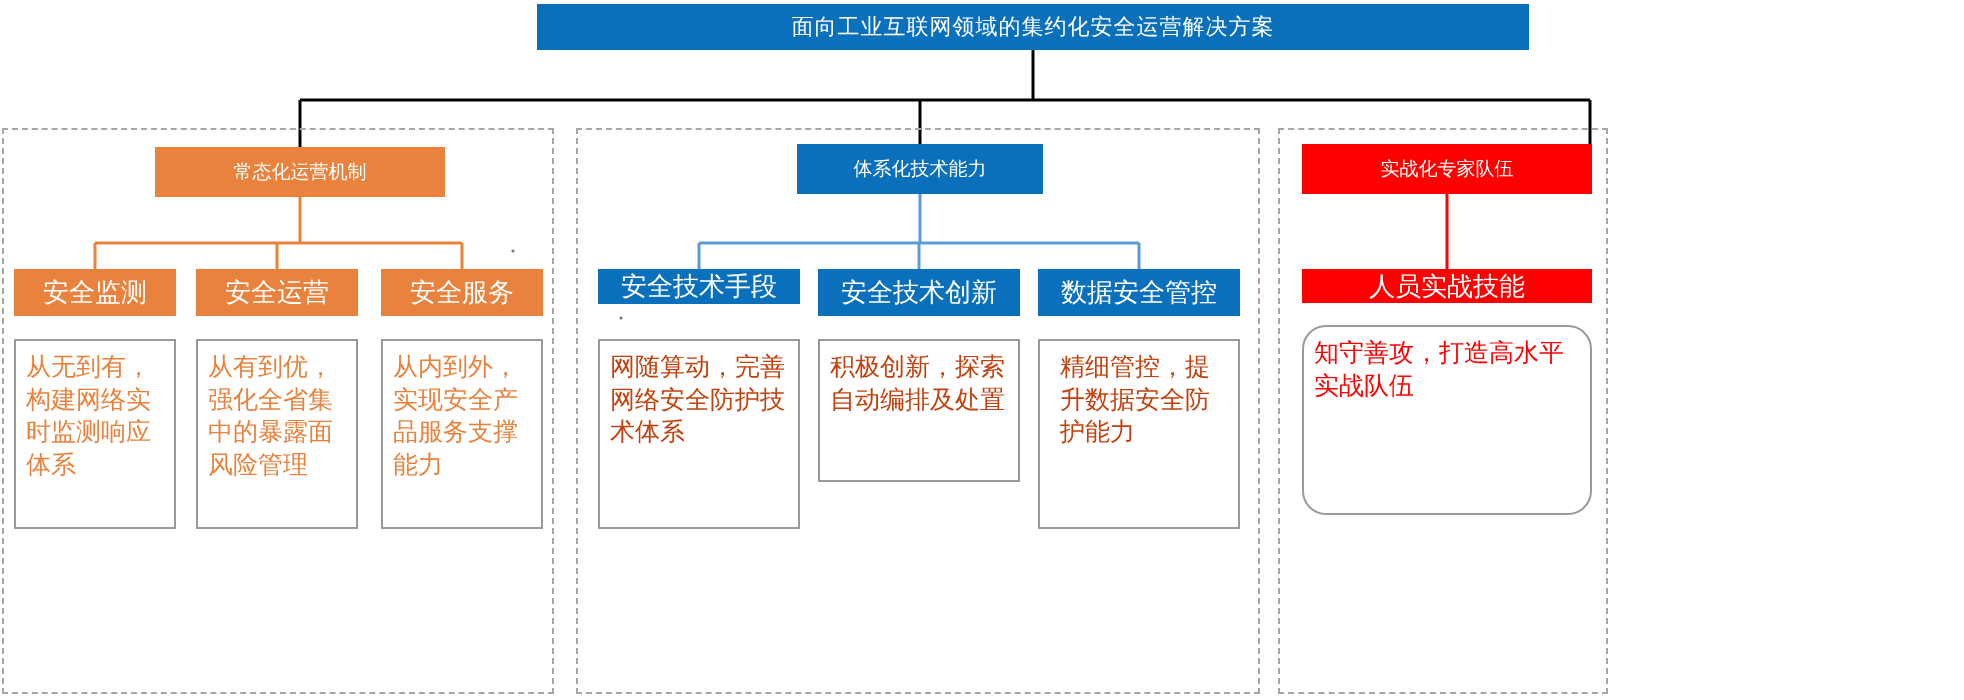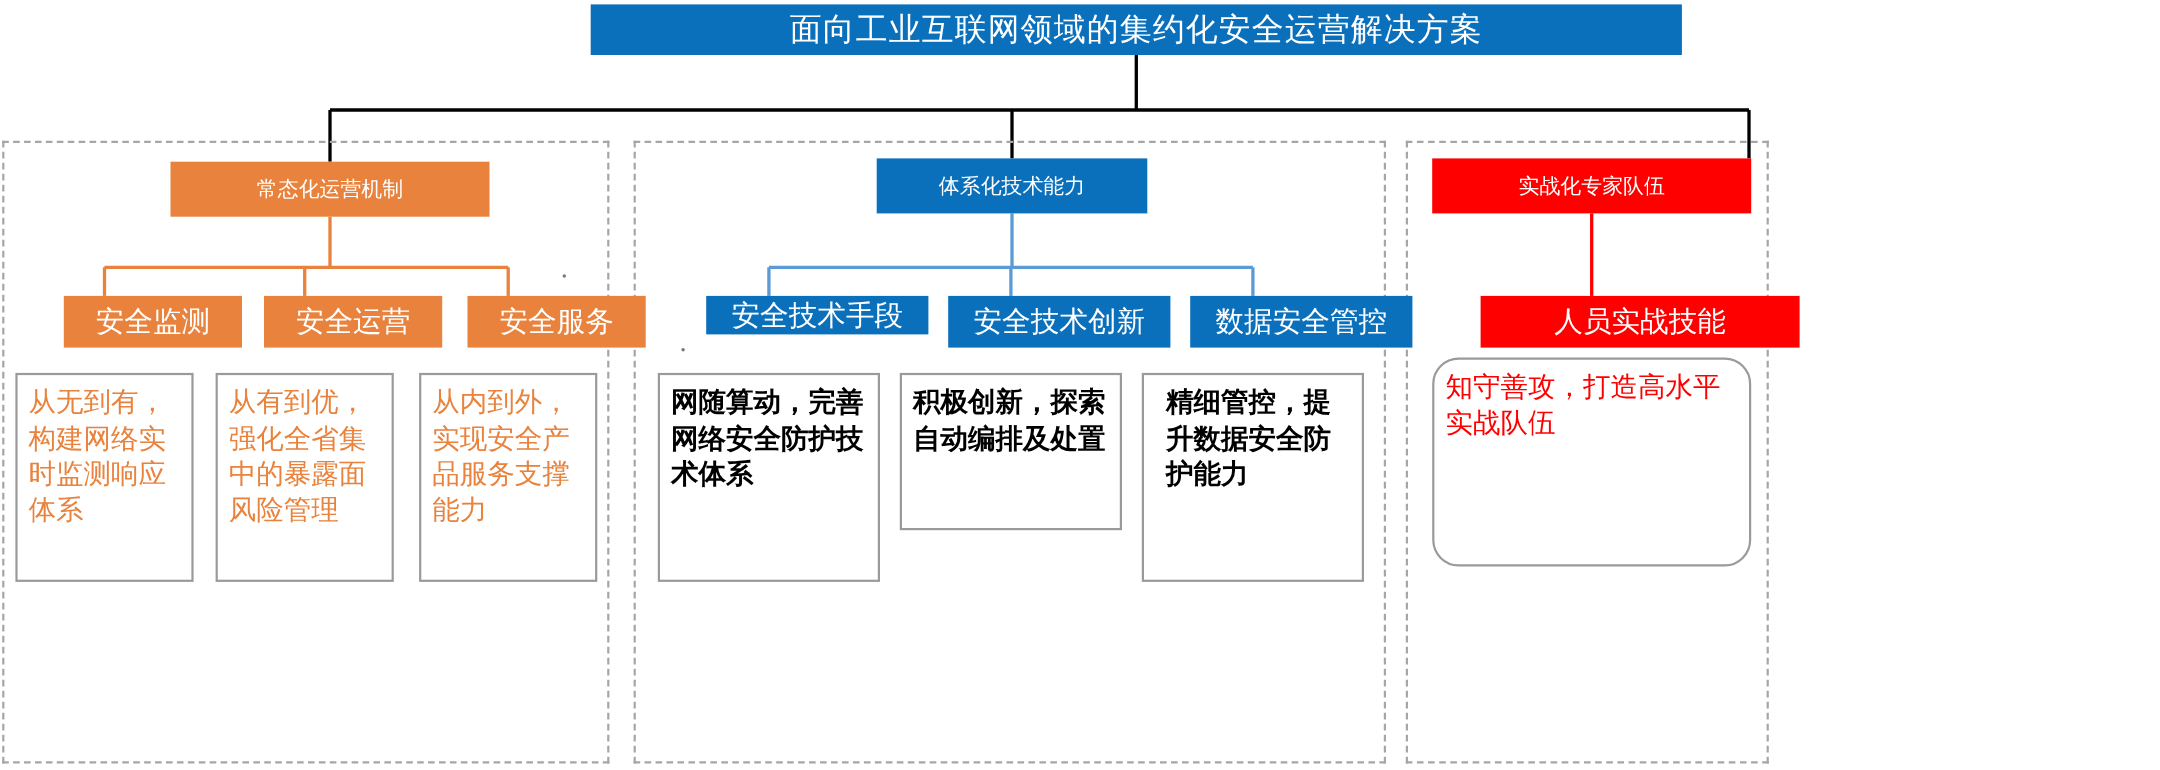--- a/index.html
+++ b/index.html
@@ -12,21 +12,21 @@
   }
   #canvas{position:absolute;left:0;top:0;width:1964px;height:700px;}
   .svg-layer{position:absolute;left:0;top:0;width:1964px;height:700px;pointer-events:none;}
 
   
   .title-box{
     position:absolute;
     left:537px;top:4px;width:992px;height:46px;
     background:#0a70bc;
     color:#ffffff;
-    font-size:29px;
+    font-size:22px;
     font-weight:400;
     letter-spacing:1px;
     display:flex;align-items:center;justify-content:center;
     white-space:nowrap;
   }
 
   
   .group{
     position:absolute;
     border:2px dashed #a6a6a6;
@@ -55,59 +55,58 @@
   #chip-c{left:1302px;top:144px;width:290px;height:50px;}
 
   
   .chip3{
     position:absolute;
     display:flex;align-items:center;justify-content:center;
     color:#ffffff;
     font-size:26px;
     white-space:nowrap;
     box-sizing:border-box;
-    margin-left:44px;
   }
   .chip3.orange{background:#e8823c;}
   .chip3.blue{background:#0a70bc;}
   .chip3.red{background:#fe0000;}
 
   
   .panel{
     position:absolute;
     border:2px solid #9a9a9a;
     box-sizing:border-box;
     background:#ffffff;
     padding:10px 8px 6px 10px;
     font-size:25px;
     line-height:1.30;
     overflow:hidden;
   }
   .panel.orange{color:#e8823c;}
-  .panel.blue{color:#000000;font-weight:bold;}
+  .panel.blue{color:#c2410c;}
   .panel.red{color:#fe0000;}
 
   
   #l3-a1{left:14px;top:269px;width:162px;height:47px;}
   #l3-a2{left:196px;top:269px;width:162px;height:47px;}
   #l3-a3{left:381px;top:269px;width:162px;height:47px;}
   #p-a1{left:14px;top:339px;width:162px;height:190px;}
   #p-a2{left:196px;top:339px;width:162px;height:190px;}
   #p-a3{left:381px;top:339px;width:162px;height:190px;}
 
   
   #l3-b1{left:598px;top:269px;width:202px;height:35px;}
   #l3-b2{left:818px;top:269px;width:202px;height:47px;}
   #l3-b3{left:1038px;top:269px;width:202px;height:47px;}
   #p-b1{left:598px;top:339px;width:202px;height:190px;}
   #p-b2{left:818px;top:339px;width:202px;height:143px;}
   #p-b3{left:1038px;top:339px;width:202px;height:190px;padding-left:20px;}
 
   
-  #l3-c1{left:1302px;top:269px;width:290px;height:47px;}
+  #l3-c1{left:1302px;top:269px;width:290px;height:34px;}
   #p-c1{left:1302px;top:325px;width:290px;height:190px;border-radius:24px;}
 </style>
 </head>
 <body>
 
 <div id="canvas">
 
   <svg class="svg-layer" viewBox="0 0 1964 700" xmlns="http://www.w3.org/2000/svg">
 
     <path d="M1033,50 L1033,100" stroke="#000000" stroke-width="3" fill="none"></path>

